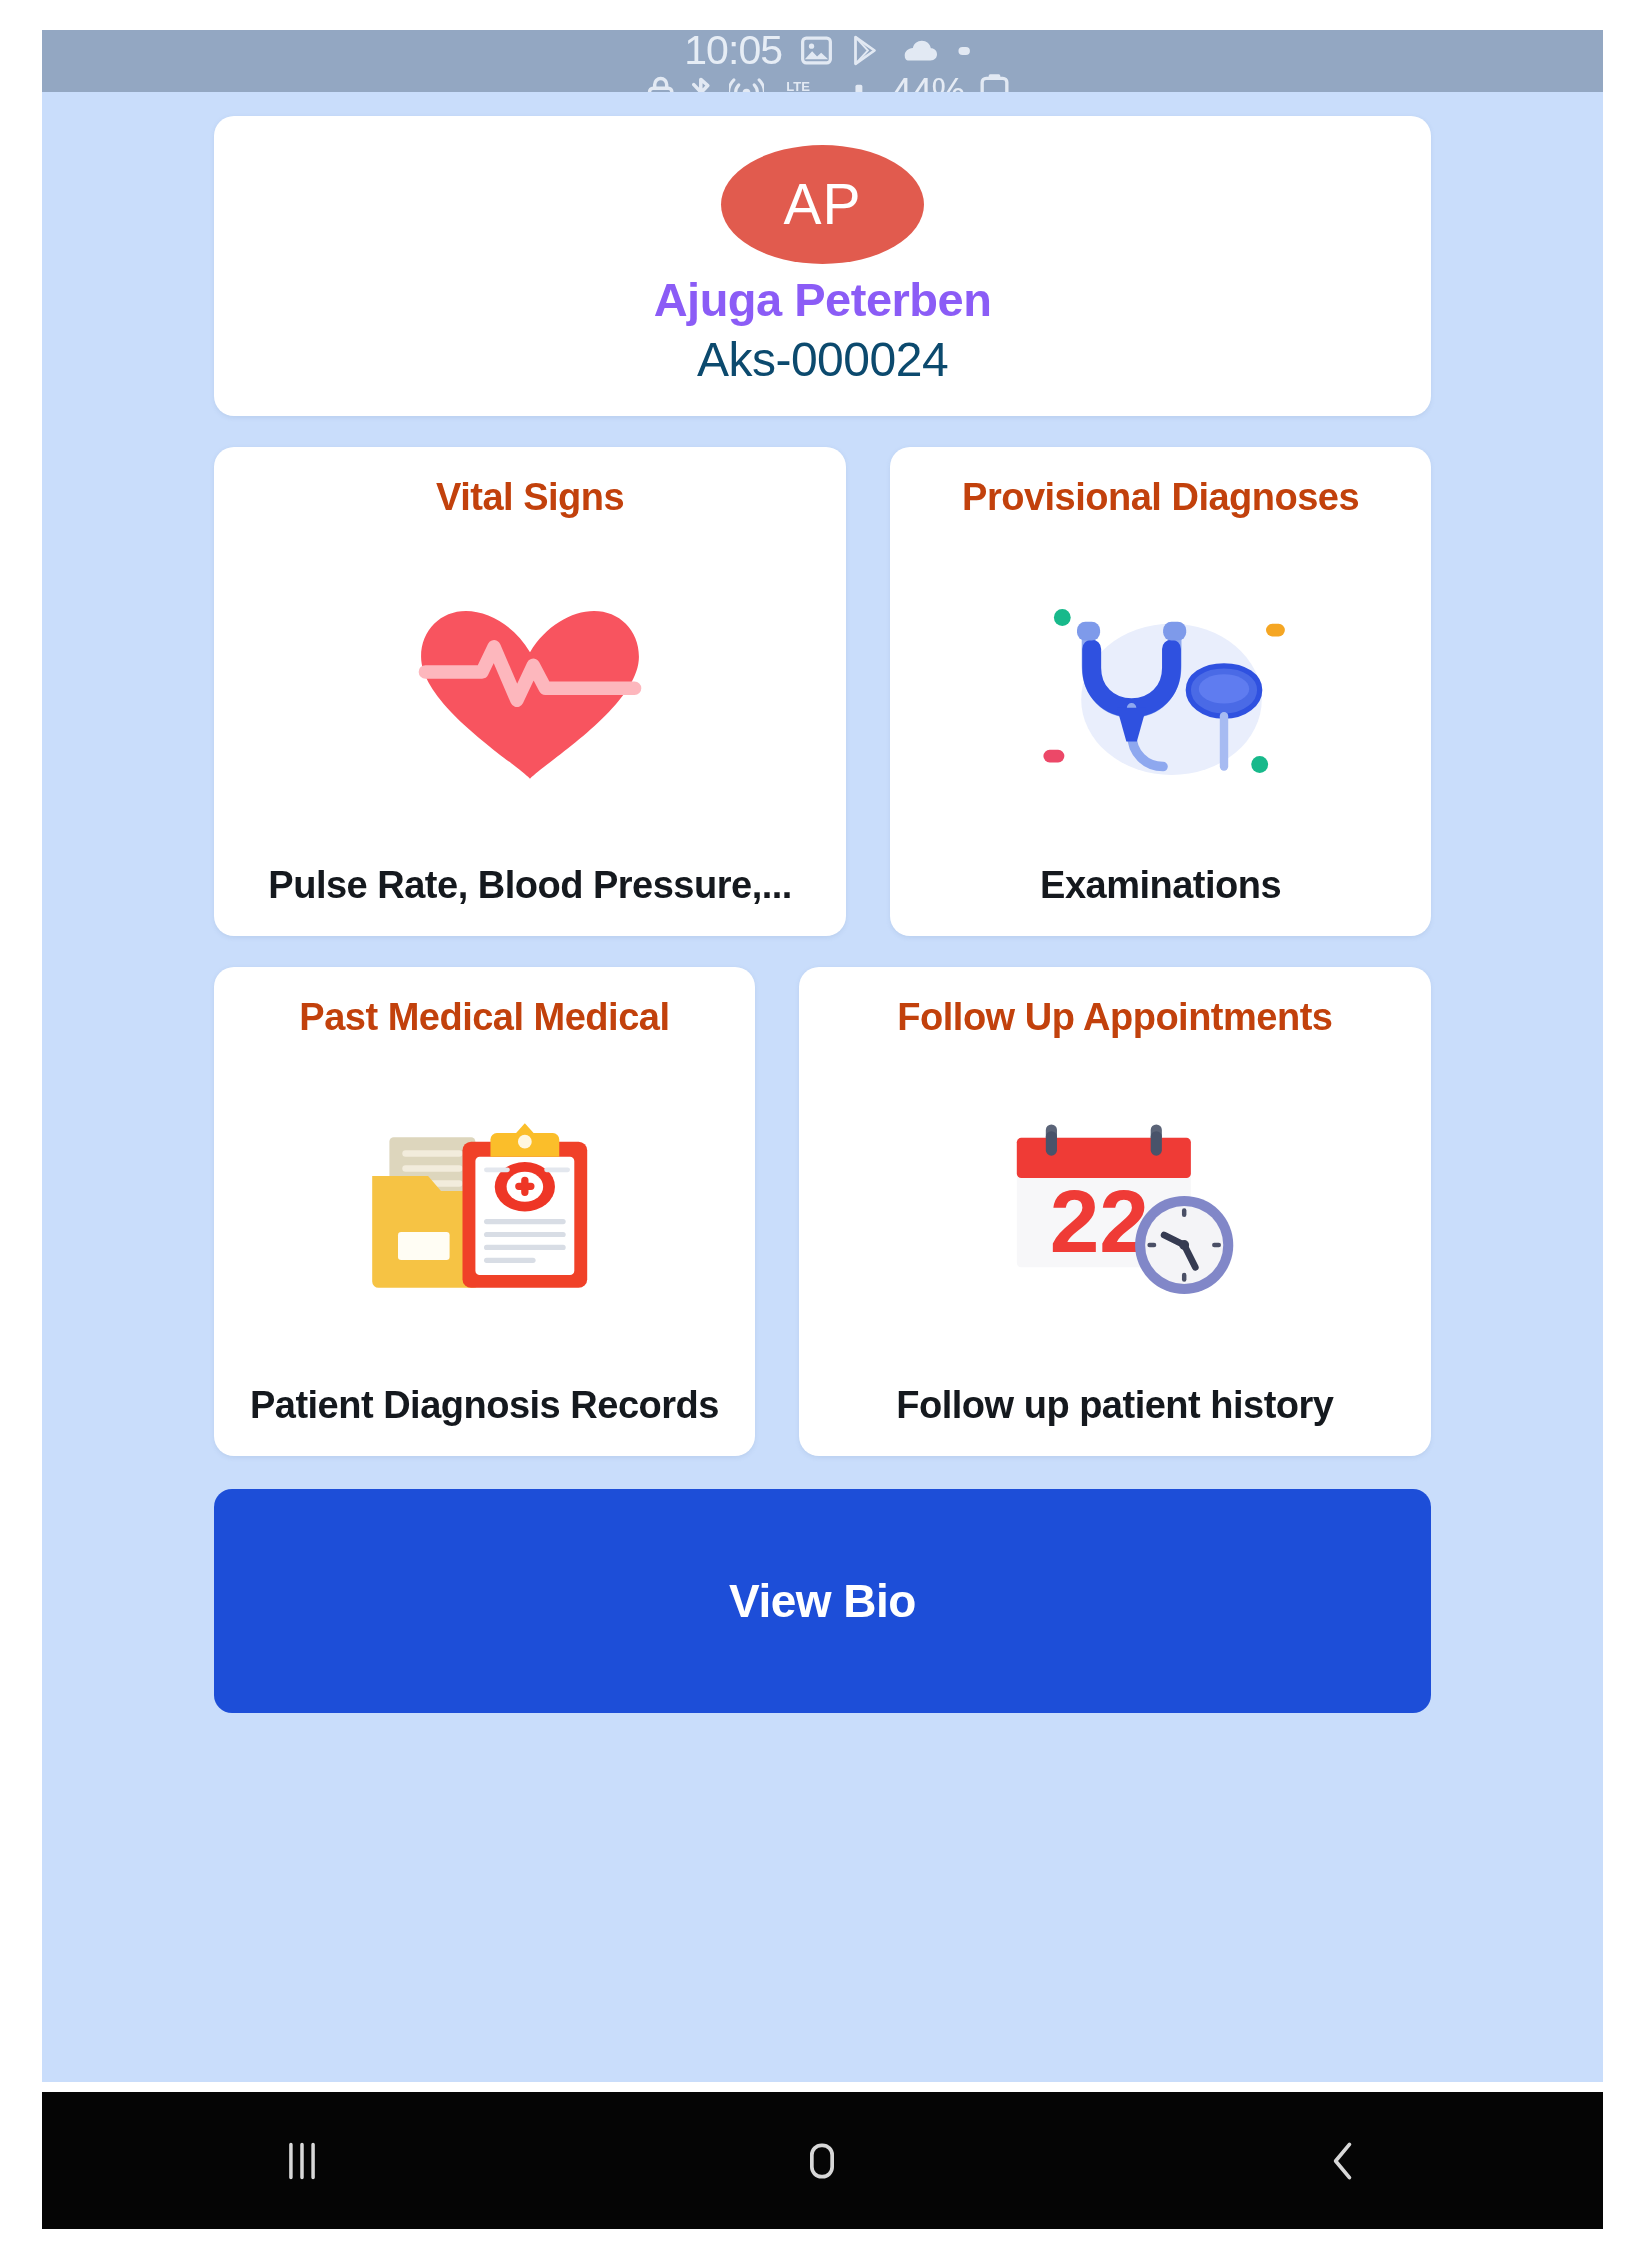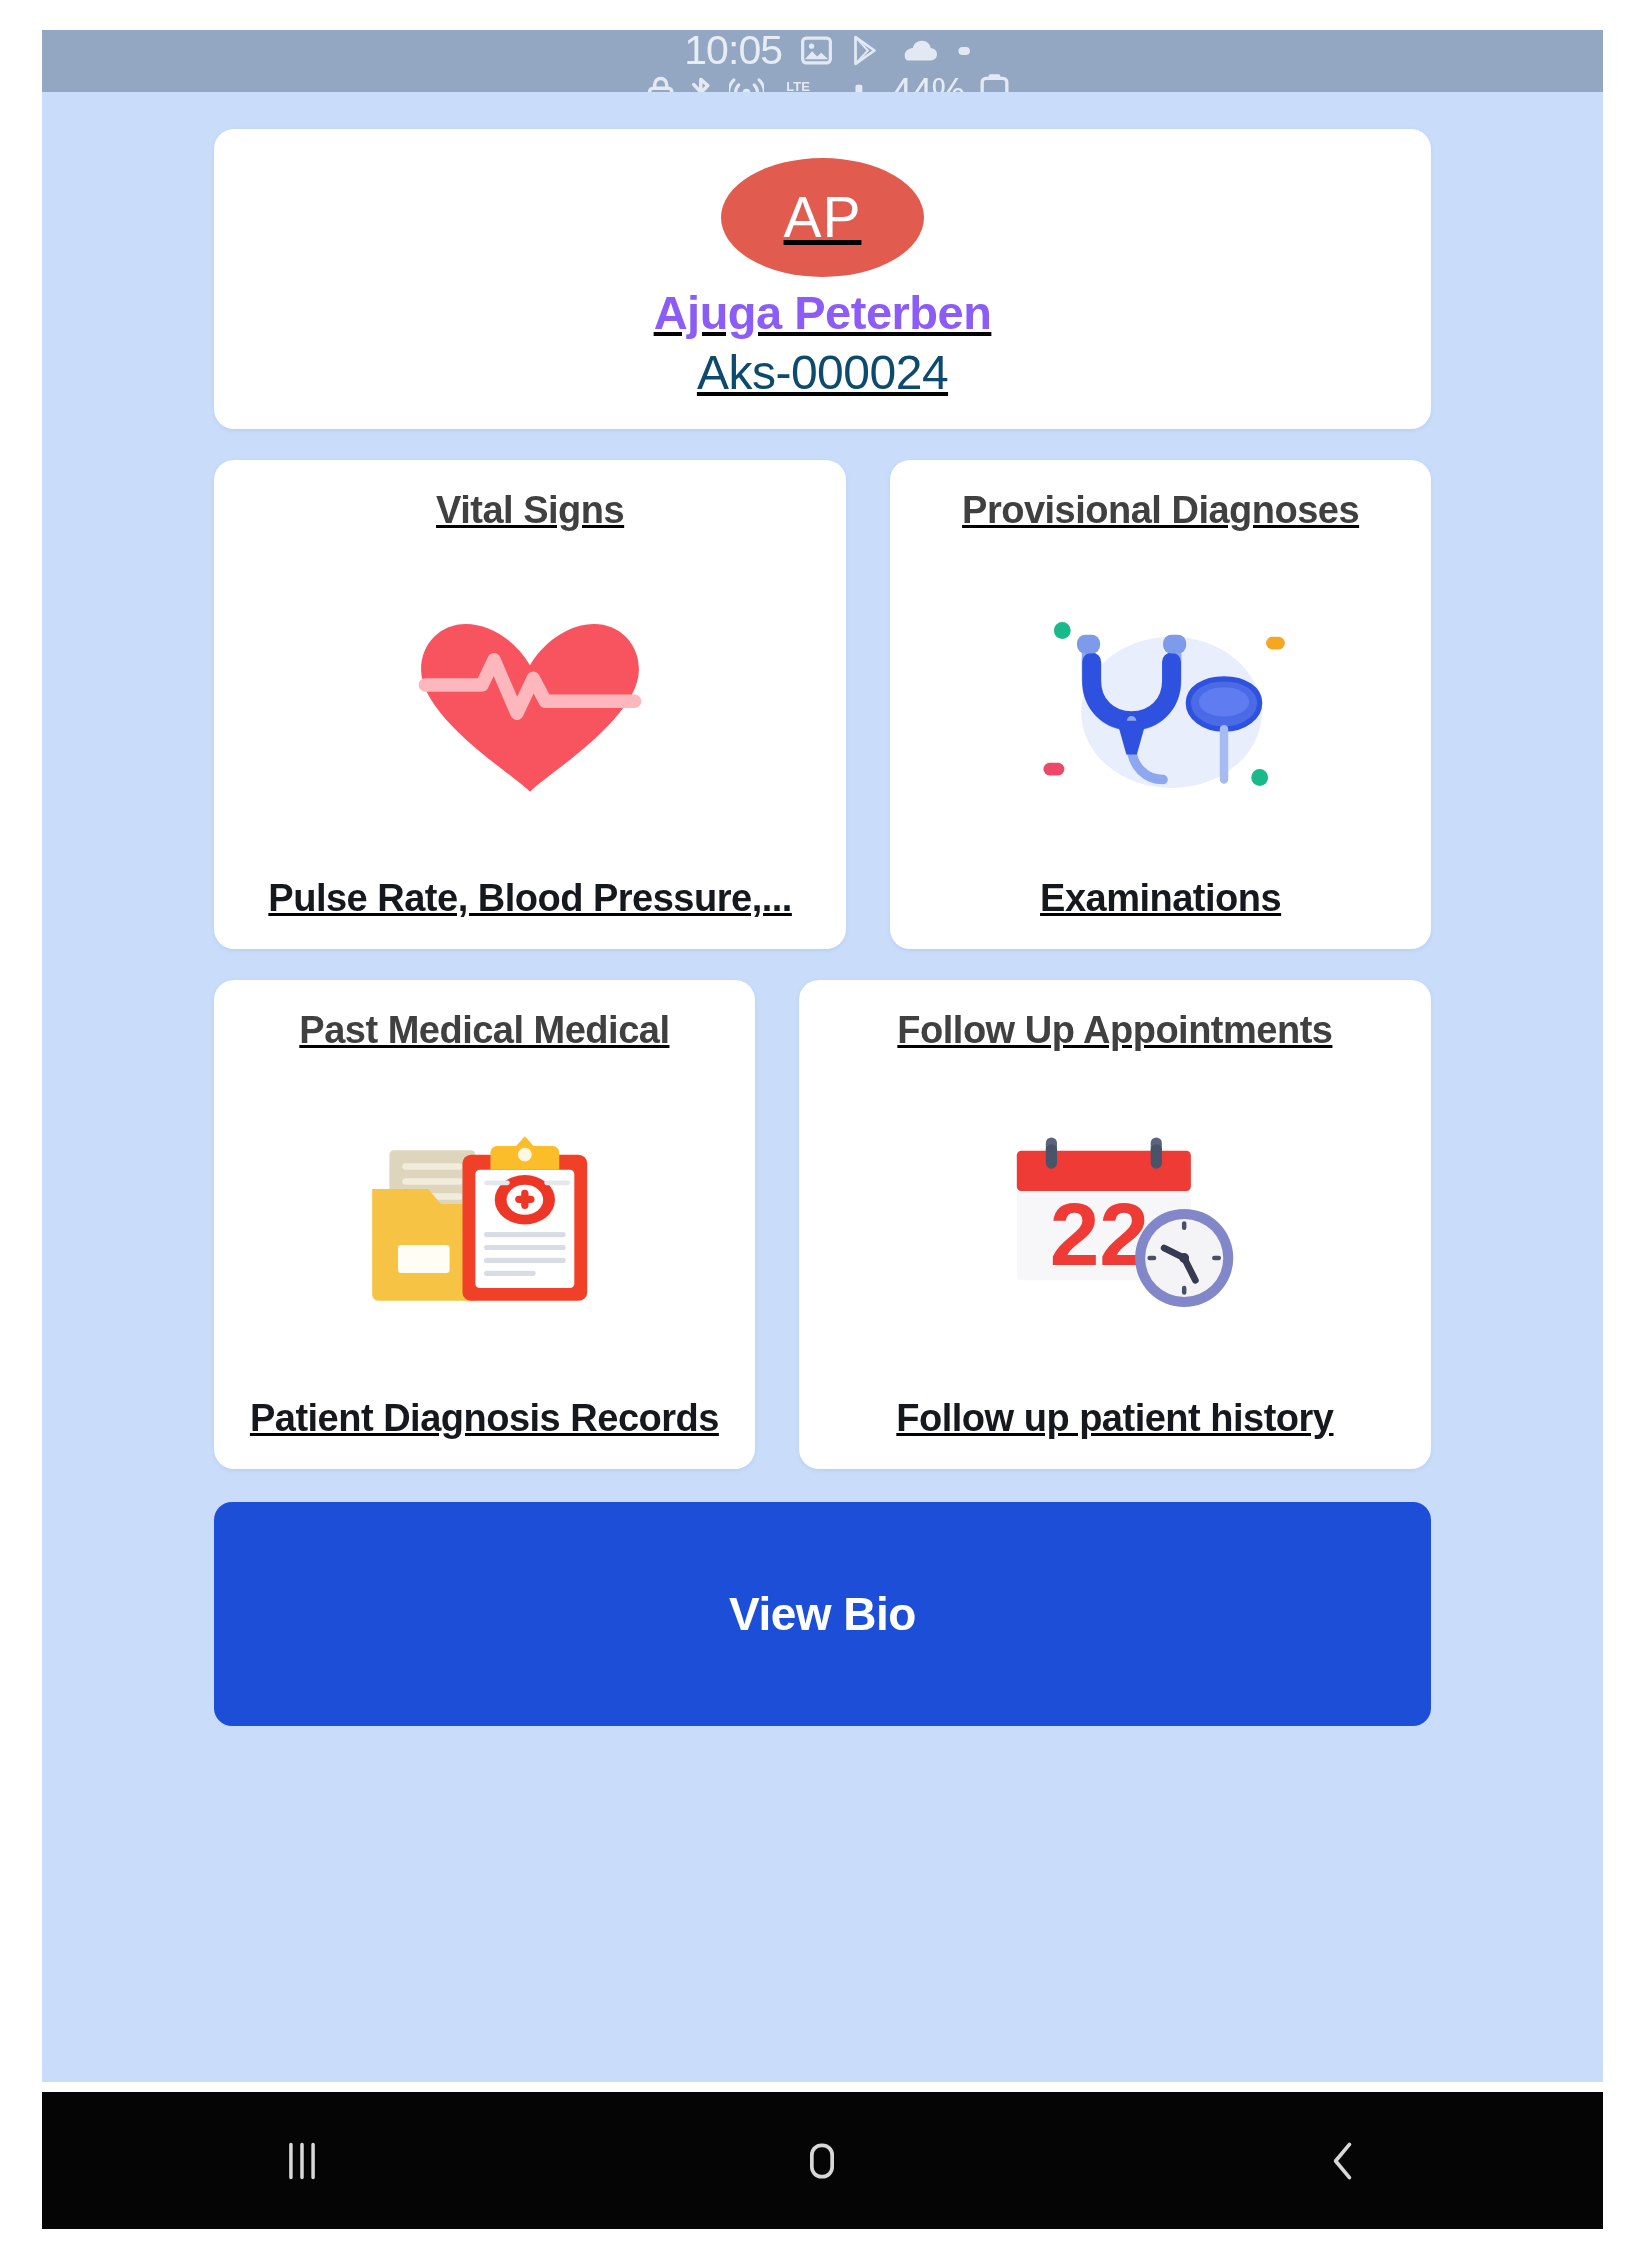--- a/index.html
+++ b/index.html
@@ -77,22 +77,21 @@
     margin-top: 38px;
     text-align: center;
     font-size: 68px;
     font-weight: 700;
     color: #10161d;
     letter-spacing: -1.4px;
   }
 
   .content {
     padding: 0 172px;
-    margin-top: 37px;
-    text-decoration: underline;
+    margin-top: 24px;
   }
 
   
   .patient-card {
     background: #ffffff;
     border-radius: 20px;
     height: 300px;
     display: flex;
     flex-direction: column;
     align-items: center;
@@ -145,21 +144,21 @@
     justify-content: space-between;
     box-shadow: 0 1.8px 4.6px rgba(120,150,190,.18);
     text-align: center;
   }
   .tile-wide   { flex: 1.18; }
   .tile-narrow { flex: 1; }
 
   .tile-title {
     font-size: 38px;
     font-weight: 700;
-    color: #404040;
+    color: #c2410c;
     line-height: 1.2;
     letter-spacing: -0.5px;
     padding-top: 5.5px;
   }
   .tile-sub {
     font-size: 38px;
     font-weight: 700;
     color: #15191e;
     line-height: 1.22;
     letter-spacing: -0.5px;

